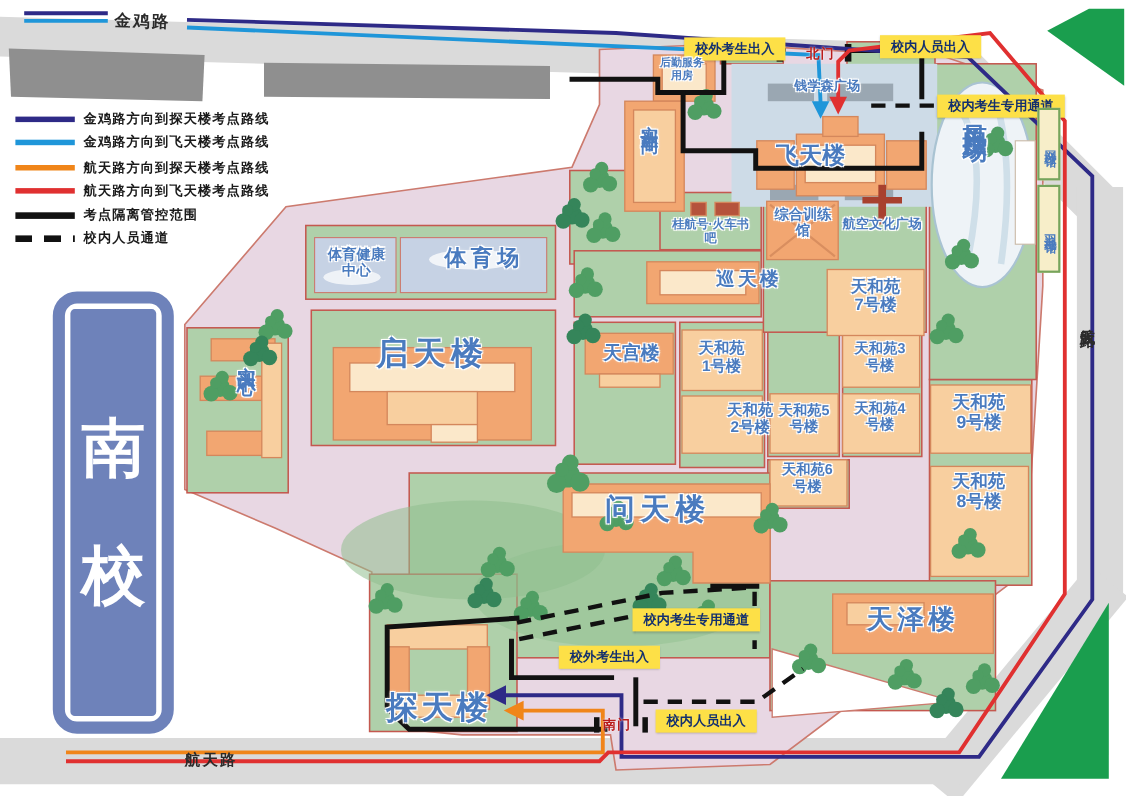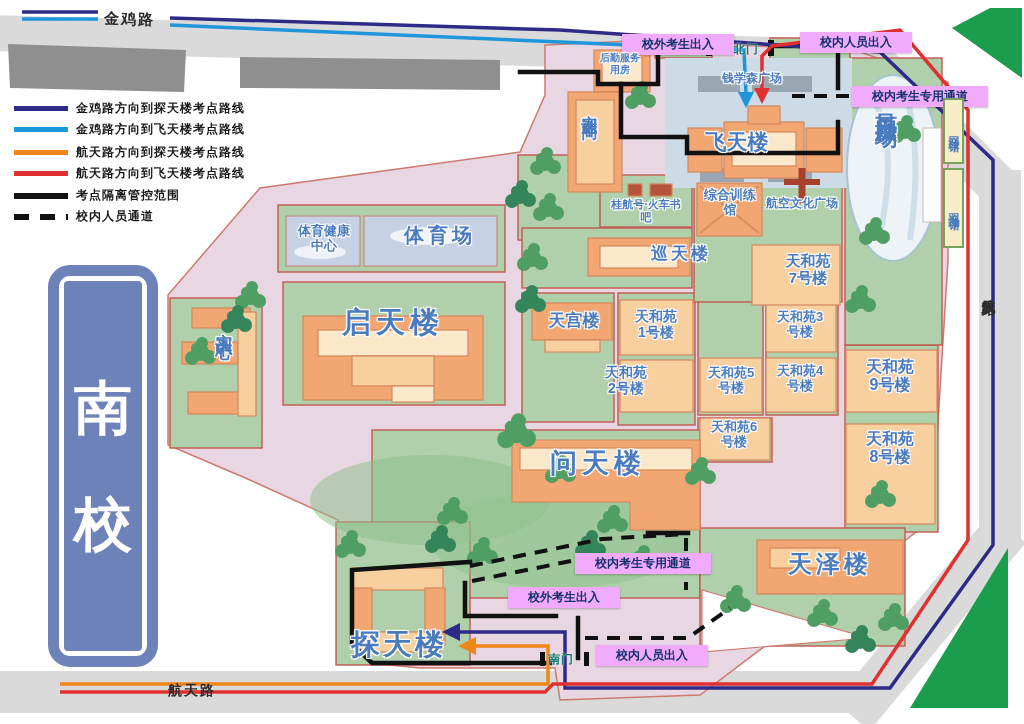--- a/index.html
+++ b/index.html
@@ -2,23 +2,23 @@
 <html><head>
 <meta charset="utf-8">
 <style>
   html,body{margin:0;padding:0;background:#fff;}
   #stage{position:relative;width:1024px;height:724px;background:#fff;overflow:hidden;
          font-family:"Liberation Sans",sans-serif;}
   #map-svg{position:absolute;left:0;top:0;}
   .lab{position:absolute;font-weight:bold;color:#4a7bbf;text-align:center;line-height:1.15;
        text-shadow:-1px -1px 0 #fff,1px -1px 0 #fff,-1px 1px 0 #fff,1px 1px 0 #fff,0 0 3px #fff;}
   .vert{writing-mode:vertical-rl;text-orientation:upright;letter-spacing:3px;}
-  .tag{position:absolute;background:#f0abfc;color:#14306e;font-weight:bold;font-size:12px;
-       padding:2px 20px;white-space:nowrap;box-shadow:0 1px 2px rgba(0,0,0,.25);}
-  .gate{position:absolute;font-weight:bold;font-size:12px;color:#0f766e;letter-spacing:1px;
+  .tag{position:absolute;background:#fde047;color:#14306e;font-weight:bold;font-size:12px;
+       padding:2px 10px;white-space:nowrap;box-shadow:0 1px 2px rgba(0,0,0,.25);}
+  .gate{position:absolute;font-weight:bold;font-size:12px;color:#b91c1c;letter-spacing:1px;
         text-shadow:0 0 2px #ffffff;}
   .roadlab{position:absolute;font-weight:bold;font-size:15px;color:#2b2b2b;letter-spacing:2px;}
   .legend-row{position:absolute;display:flex;align-items:center;gap:8px;}
   .legend-row .txt{font-size:12px;font-weight:bold;color:#1a1a1a;letter-spacing:1px;}
   .sw{width:54px;height:5px;flex:0 0 auto;}
   .sw-navy{background:#2e2a87;}
   .sw-blue{background:#1f96d9;}
   .sw-orange{background:#f08519;}
   .sw-red{background:#e03030;}
   .sw-black{background:#111;height:6px;}
@@ -296,25 +296,25 @@
 <div class="lab vert" style="left:874px;top:96px;font-size:22px;">风雨足球场</div>
 <div class="hallbox" style="left:943px;top:98px;height:66px;">网球馆</div>
 <div class="hallbox" style="left:943px;top:168px;height:80px;">羽毛球馆</div>
 <div class="lab" style="left:294px;top:224px;width:60px;font-size:13px;">体育健康中心</div>
 <div class="lab" style="left:388px;top:224px;width:104px;font-size:20px;letter-spacing:4px;">体育场</div>
 <div class="lab" style="left:600px;top:244px;width:84px;font-size:17px;letter-spacing:3px;padding-left:39px;">巡天楼</div>
 <div class="lab" style="left:328px;top:306px;width:130px;font-size:29px;letter-spacing:5px;">启天楼</div>
 <div class="lab vert" style="left:214px;top:320px;font-size:17px;">实训中心</div>
 <div class="lab" style="left:538px;top:311px;width:72px;font-size:17px;">天宫楼</div>
 <div class="lab" style="left:632px;top:308px;width:48px;font-size:14px;">天和苑1号楼</div>
-<div class="lab" style="left:602px;top:364px;width:48px;font-size:14px;">天和苑2号楼</div>
+<div class="lab" style="left:658px;top:364px;width:48px;font-size:14px;">天和苑2号楼</div>
 <div class="lab" style="left:776px;top:310px;width:48px;font-size:13px;">天和苑3号楼</div>
 <div class="lab" style="left:776px;top:364px;width:48px;font-size:13px;">天和苑4号楼</div>
 <div class="lab" style="left:707px;top:366px;width:48px;font-size:13px;">天和苑5号楼</div>
 <div class="lab" style="left:710px;top:420px;width:48px;font-size:13px;">天和苑6号楼</div>
-<div class="lab" style="left:770px;top:252px;width:52px;font-size:15px;margin-left:12px;">天和苑7号楼</div>
+<div class="lab" style="left:770px;top:252px;width:52px;font-size:15px;">天和苑7号楼</div>
 <div class="lab" style="left:862px;top:430px;width:56px;font-size:16px;">天和苑8号楼</div>
 <div class="lab" style="left:862px;top:358px;width:56px;font-size:16px;">天和苑9号楼</div>
 <div class="lab" style="left:528px;top:448px;width:140px;font-size:27px;letter-spacing:5px;">问天楼</div>
 <div class="lab" style="left:346px;top:628px;width:106px;font-size:29px;letter-spacing:3px;">探天楼</div>
 <div class="lab" style="left:766px;top:550px;width:128px;font-size:24px;letter-spacing:4px;">天泽楼</div>
 
 </div>
 
 </body></html>

